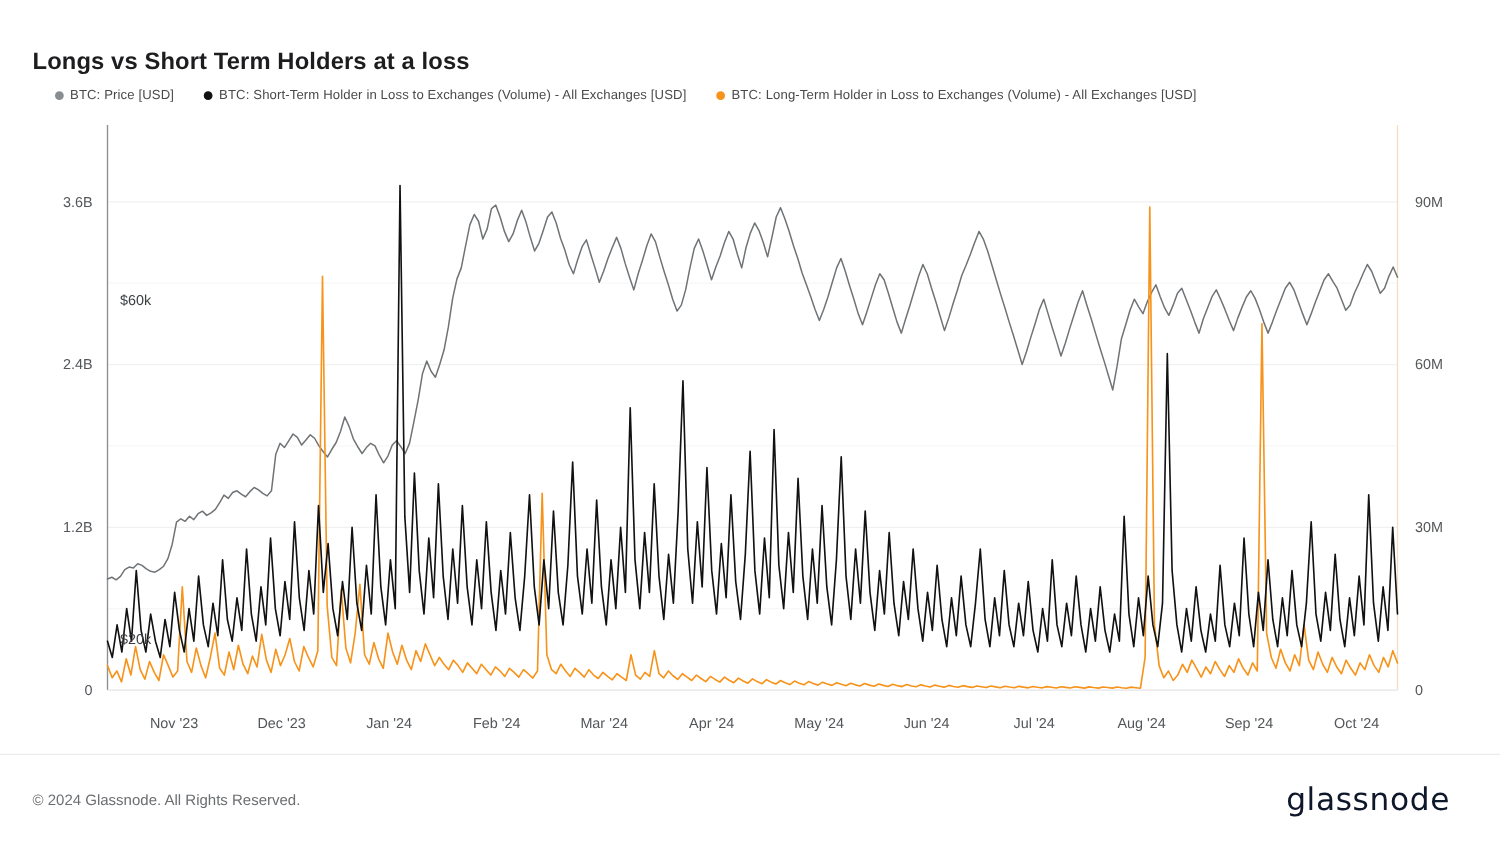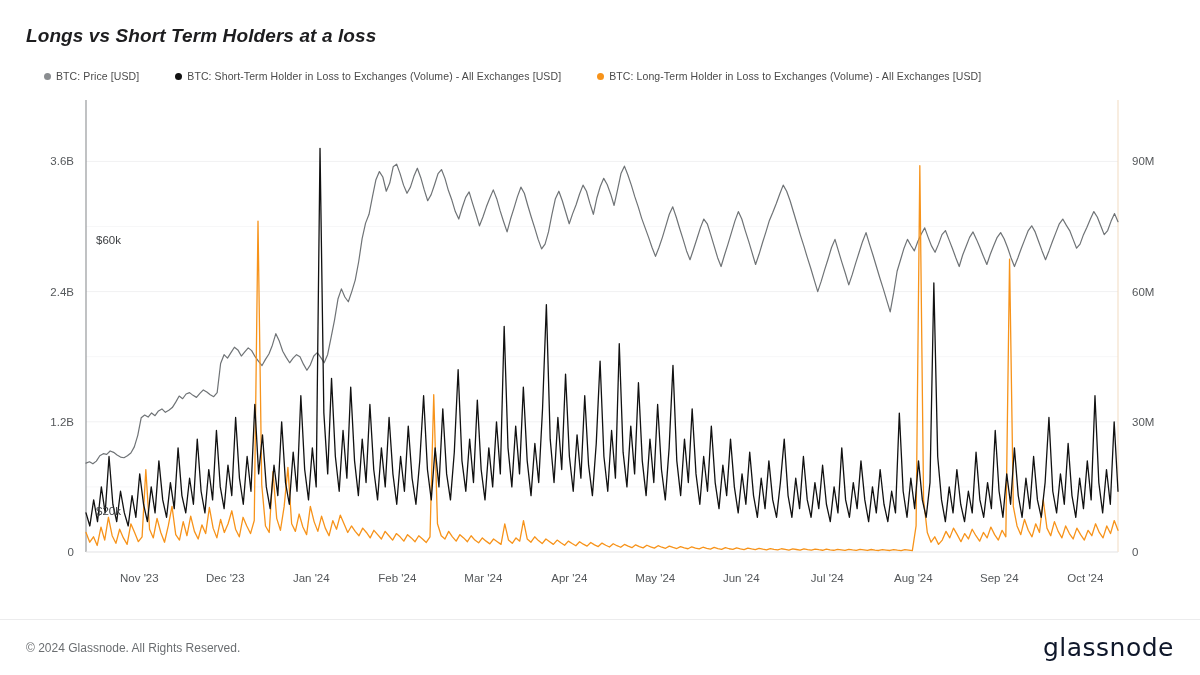--- a/index.html
+++ b/index.html
@@ -17,40 +17,39 @@
   }
   .page {
     position: absolute;
     inset: 0;
     background: #ffffff;
     display: flex;
     flex-direction: column;
   }
   
   .header {
-    padding: 26px 0 0 26px;
+    padding: 40px 0 0 26px;
     height: 46px;
     box-sizing: border-box;
-    font-style: italic;
   }
   .chart-title {
     font-size: 19px;
     font-weight: 700;
     color: #1d1d1f;
     letter-spacing: .1px;
     line-height: 1;
   }
   
   .legend {
     display: flex;
     align-items: center;
     padding-left: 44px;
     margin-top: 22px;
     height: 16px;
-    gap: 36px;
+    gap: 24px;
   }
   .legend-item {
     display: flex;
     align-items: center;
     gap: 5px;
     font-size: 10.5px;
     color: #4a4a4a;
     white-space: nowrap;
     letter-spacing: .1px;
   }
@@ -83,26 +82,26 @@
     font-family: "Liberation Sans", sans-serif;
     font-weight: 400;
   }
   .xtick-text {
     font-size: 11.5px;
     fill: #54575a;
     font-family: "Liberation Sans", sans-serif;
   }
   
   .footer {
-    height: 56px;
+    height: 72px;
     border-top: 1px solid #ececed;
     display: flex;
     align-items: center;
     justify-content: space-between;
-    padding: 0 26px 0 26px;
+    padding: 0 40px 0 26px;
     box-sizing: border-box;
   }
   .copyright {
     font-size: 12px;
     color: #6b6e71;
   }
   .brand {
     font-size: 25px;
     letter-spacing: .5px;
     color: #0f172a;

